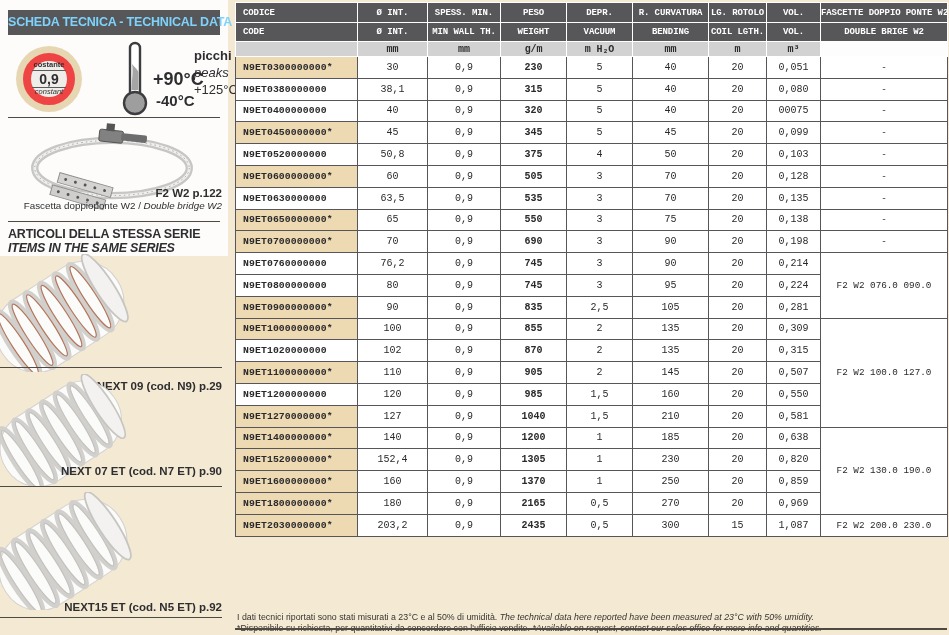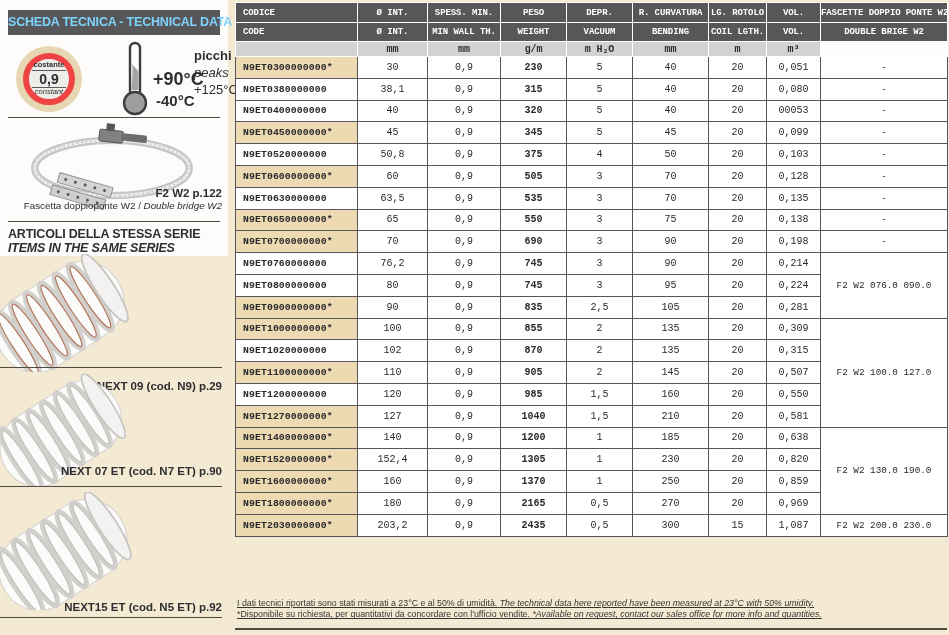--- a/index.html
+++ b/index.html
@@ -16,21 +16,21 @@
     background:#57575a; color:#7dd3fc; font-weight:bold; font-size:12.5px;
     letter-spacing:-0.2px; text-align:center; line-height:25px; white-space:nowrap;
   }
   .badge {
     position:absolute; left:16px; top:46px; width:66px; height:66px;
     border-radius:50%; background:#e7d6b2;
     display:flex; align-items:center; justify-content:center;
   }
   .badge-inner {
     width:52px; height:52px; border-radius:50%; background:#efedea;
-    border:6px solid #ef4444; display:flex; flex-direction:column;
+    border:8px solid #ef4444; display:flex; flex-direction:column;
     align-items:center; justify-content:center; line-height:1.15;
   }
   .b-top { font-size:7.5px; font-weight:bold; }
   .b-val { font-size:14px; font-weight:bold; border-top:1px solid #5a5a5a; border-bottom:1px solid #5a5a5a; padding:0 7px; }
   .b-bot { font-size:7.5px; font-style:italic; }
   .thermo { position:absolute; left:118px; top:40px; }
   .t-max { position:absolute; left:153px; top:69px; font-size:18px; font-weight:bold; }
   .t-min { position:absolute; left:156px; top:92px; font-size:15px; font-weight:bold; }
   .peaks { position:absolute; left:194px; top:48px; width:34px; font-size:13px; line-height:1.3;text-align:center; }
   .peaks .p1 { font-weight:bold; display:block; }
@@ -65,21 +65,21 @@
     font-size:10px; text-align:center; color:#2a2a2c;
   }
   tbody td.code {
     text-align:left; padding-left:7px; font-weight:bold; font-size:9.8px;
     letter-spacing:0.1px; white-space:nowrap;
   }
   tbody td.code.starred { background:#edd9b2; }
   tbody td.bold { font-weight:bold; }
   tbody td.fascette { font-size:9.3px; }
   
-  .footnotes { position:absolute; left:237px; top:598px; width:710px; font-size:8.8px; line-height:1.3; color:#38352f;text-decoration:underline; }
+  .footnotes { position:absolute; left:237px; top:612px; width:710px; font-size:8.8px; line-height:1.3; color:#38352f; }
   .footnotes .en { font-style:italic; }
   .bottom-rule { position:absolute; left:235px; top:628px; width:712px; border-top:2px solid #4e4a42; }
 </style>
 </head>
 <body>
 
 <div class="page">
 
   <aside class="sidebar">
     <div class="sidebar-white"></div>
@@ -279,21 +279,21 @@
             <td class="fascette" rowspan="1">-</td>
           </tr>
           <tr>
             <td class="code">N9ET0400000000</td>
             <td>40</td>
             <td>0,9</td>
             <td class="bold">320</td>
             <td>5</td>
             <td>40</td>
             <td>20</td>
-            <td>00053</td>
+            <td>00075</td>
             <td class="fascette" rowspan="1">-</td>
           </tr>
           <tr>
             <td class="code starred">N9ET0450000000*</td>
             <td>45</td>
             <td>0,9</td>
             <td class="bold">345</td>
             <td>5</td>
             <td>45</td>
             <td>20</td>

